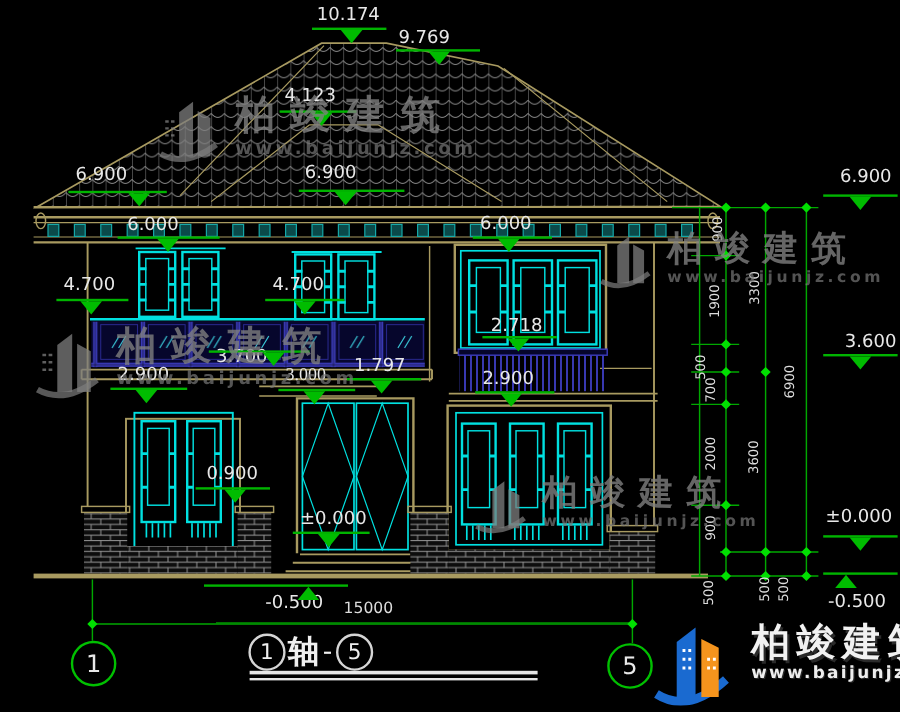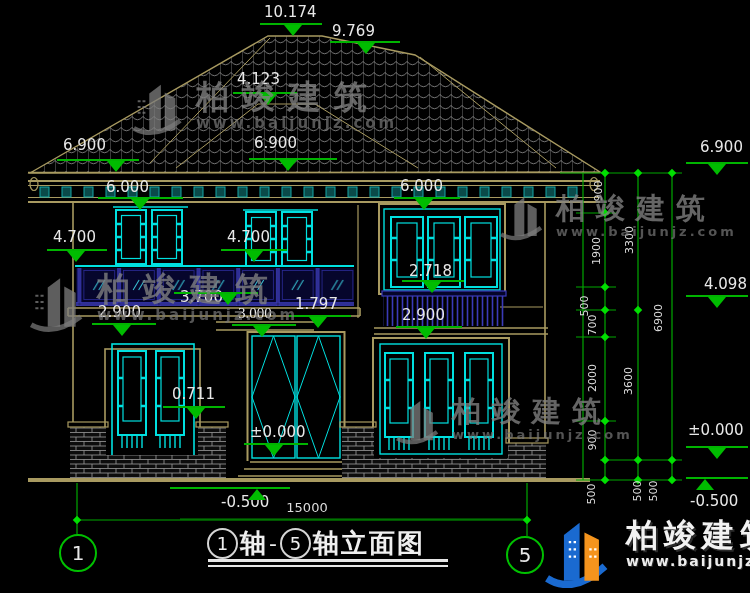--- a/index.html
+++ b/index.html
@@ -303,24 +303,24 @@
       <div class="etri down" style="left: 113px; top: 325px;"></div>
       <span class="etext" style="left: 238px; top: 305px; font-family: Liberation Serif, serif;">3.000</span>
       <div class="eline" style="left: 232px; top: 324px; width: 64px;"></div>
       <div class="etri down" style="left: 253px; top: 326px;"></div>
       <span class="etext" style="left: 295px; top: 296px;">1.797</span>
       <div class="eline" style="left: 289px; top: 315px; width: 62px;"></div>
       <div class="etri down" style="left: 309px; top: 317px;"></div>
       <span class="etext" style="left: 402px; top: 307px;">2.900</span>
       <div class="eline" style="left: 396px; top: 326px; width: 66px;"></div>
       <div class="etri down" style="left: 417px; top: 328px;"></div>
-      <span class="etext" style="left: 704px; top: 276px;">4.098</span>
+      <span class="etext" style="left: 704px; top: 276px;">3.600</span>
       <div class="eline" style="left: 686px; top: 295px; width: 62px;"></div>
       <div class="etri down" style="left: 708px; top: 297px;"></div>
-      <span class="etext" style="left: 172px; top: 386px;">0.711</span>
+      <span class="etext" style="left: 172px; top: 386px;">0.900</span>
       <div class="eline" style="left: 163px; top: 406px; width: 62px;"></div>
       <div class="etri down" style="left: 187px; top: 408px;"></div>
       <span class="etext" style="left: 250px; top: 424px;">±0.000</span>
       <div class="eline" style="left: 244px; top: 443px; width: 64px;"></div>
       <div class="etri down" style="left: 265px; top: 445px;"></div>
       <span class="etext" style="left: 688px; top: 422px;">±0.000</span>
       <div class="eline" style="left: 686px; top: 446px; width: 62px;"></div>
       <div class="etri down" style="left: 708px; top: 448px;"></div>
       <span class="etext" style="left: 221px; top: 494px;">-0.500</span>
       <div class="eline" style="left: 170px; top: 487px; width: 120px;"></div>
@@ -415,18 +415,17 @@
 
   <div class="titlebar">
     <span class="tbubble">
         <span>1</span>
       </span>
     <span class="zh">轴</span>
     <span class="dash">-</span>
     <span class="tbubble">
         <span>5</span>
       </span>
-    <span class="zh">轴立面图</span>
   </div>
   <div class="uline1"></div>
   <div class="uline2"></div>
 
 </div>
 
 </body></html>

